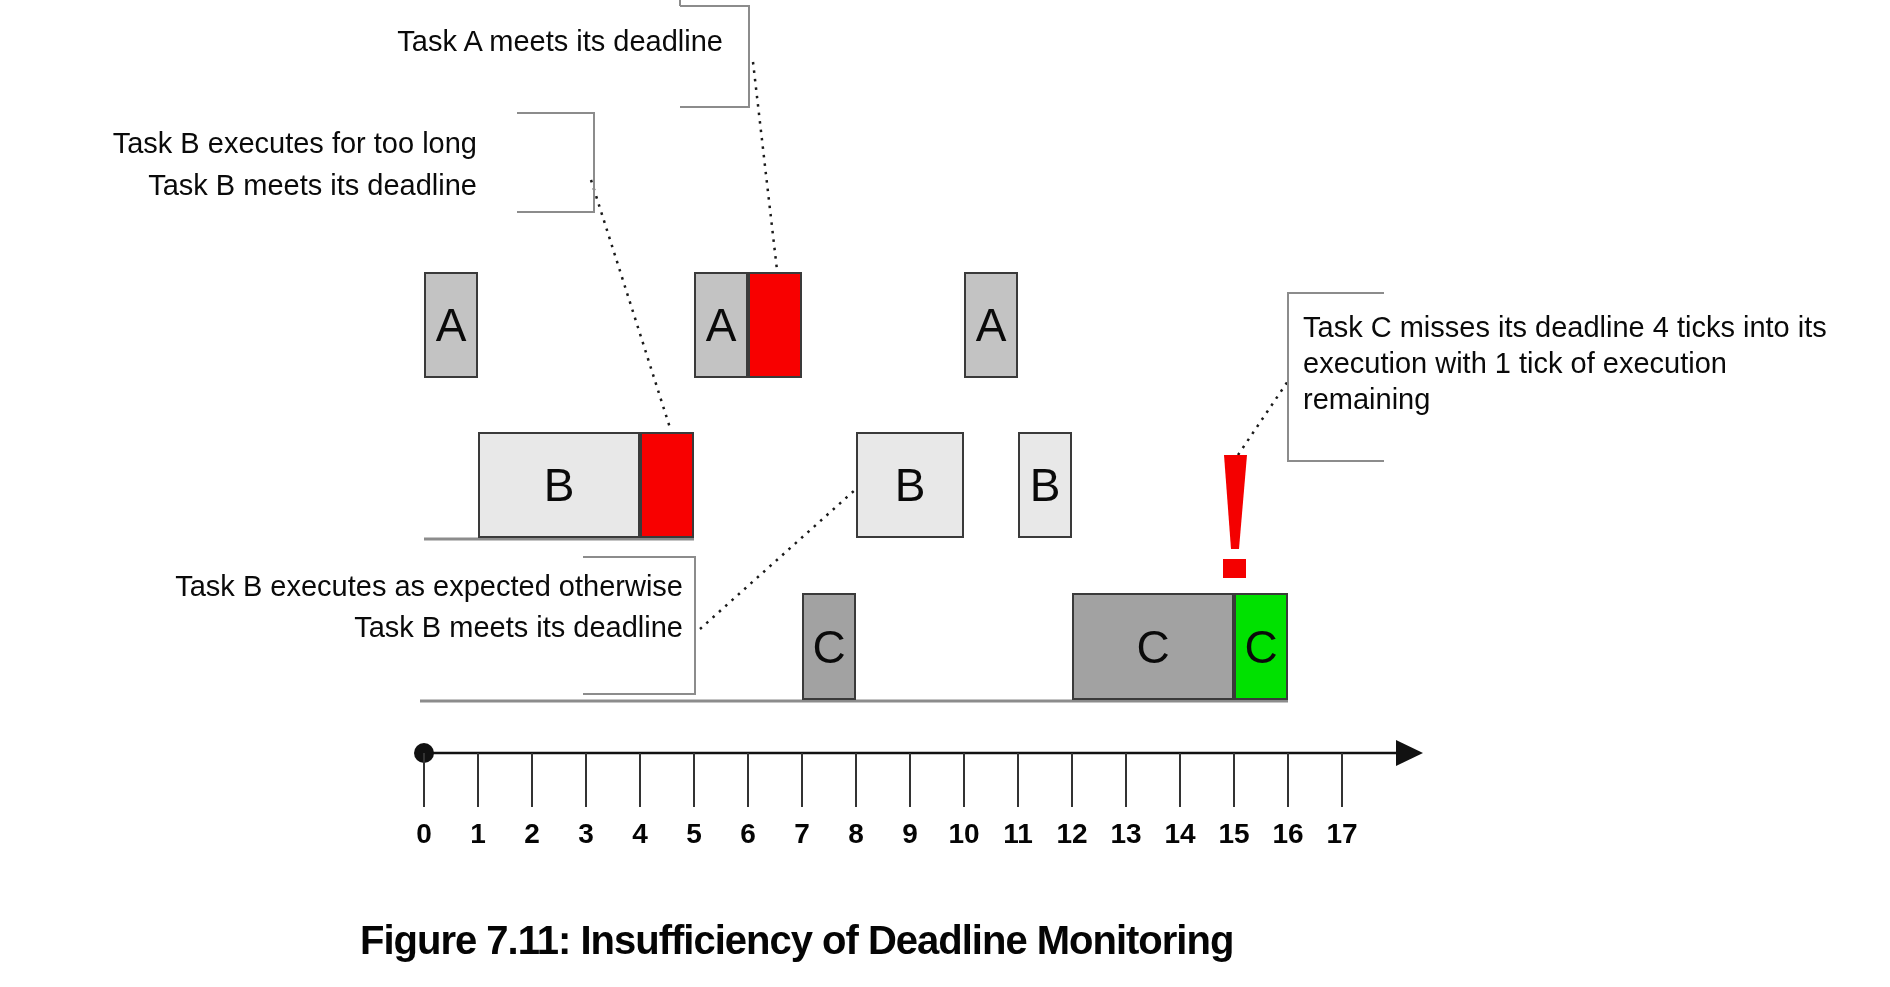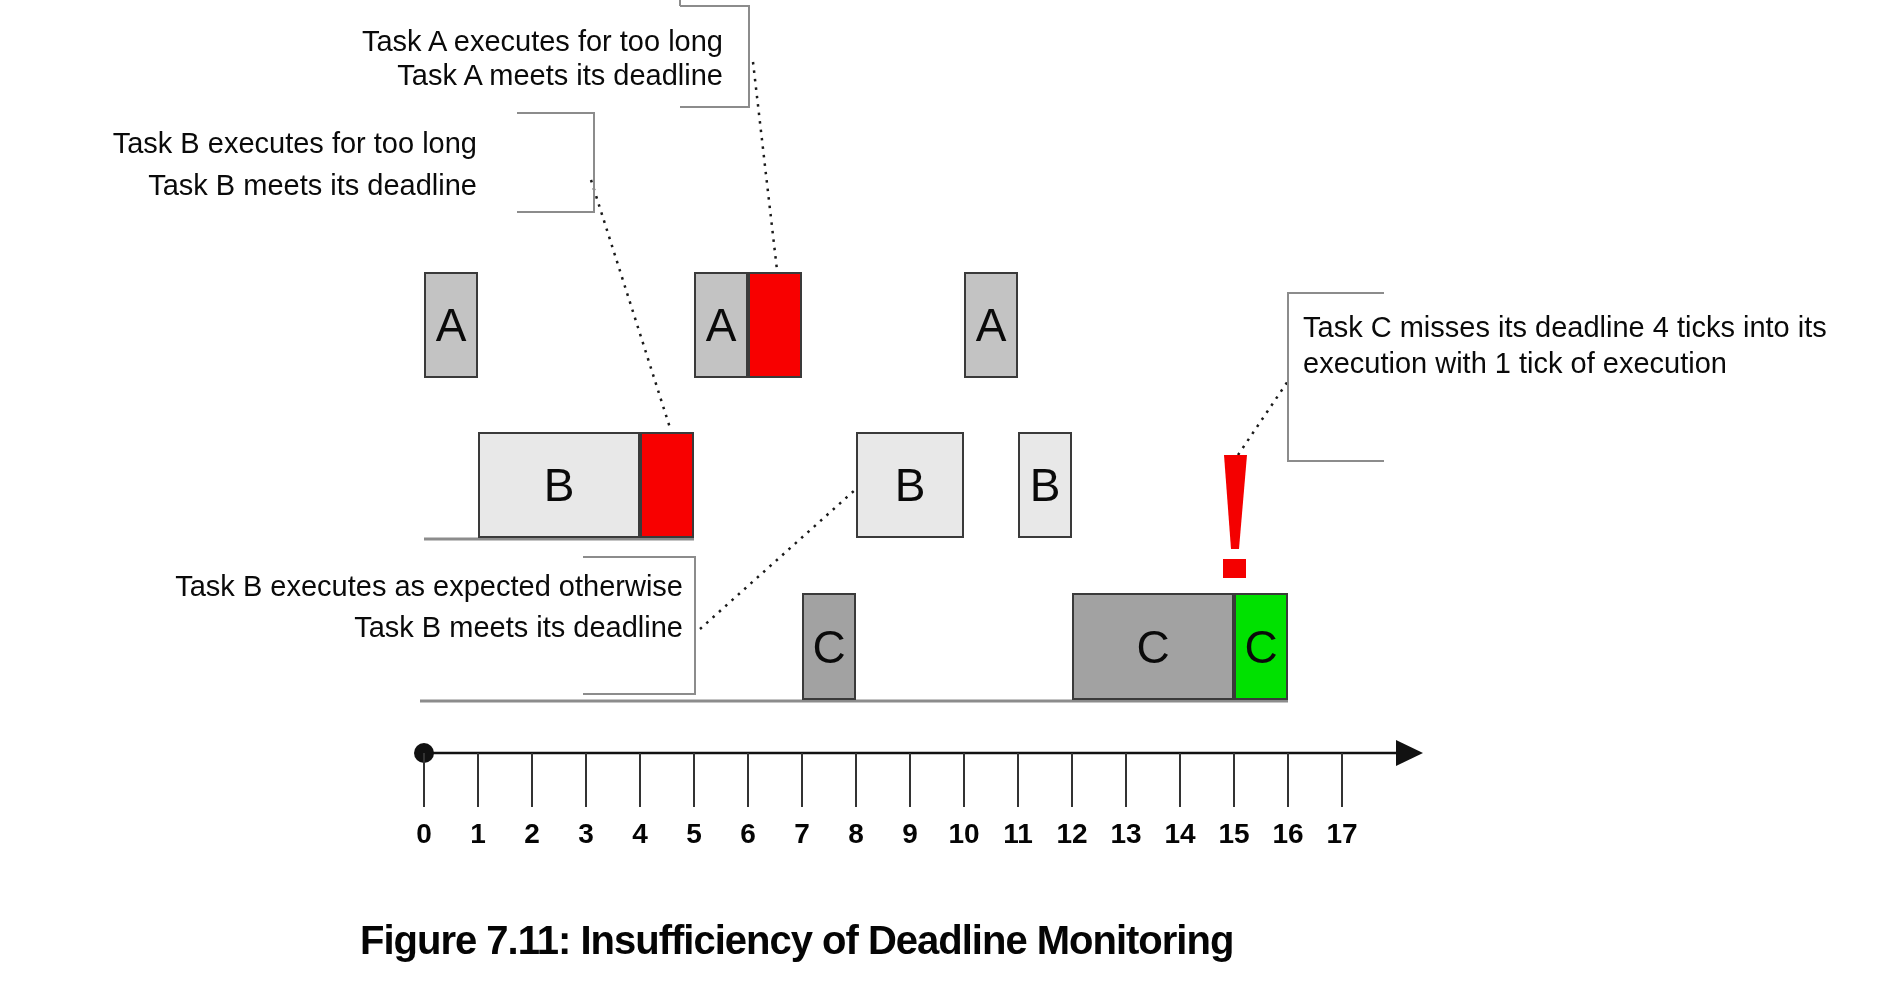--- a/index.html
+++ b/index.html
@@ -149,38 +149,38 @@
       <div class="ticklabel" style="left: 1180px;">14</div>
       <div class="tickline" style="left: 1233px;"></div>
       <div class="ticklabel" style="left: 1234px;">15</div>
       <div class="tickline" style="left: 1287px;"></div>
       <div class="ticklabel" style="left: 1288px;">16</div>
       <div class="tickline" style="left: 1341px;"></div>
       <div class="ticklabel" style="left: 1342px;">17</div>
     </div>
 
   <div class="annotation align-right lh-34" style="right:1167px; top:24px;">
-      <div class="ann-line">Task A executes for too long</div>
       <div class="ann-line">Task A meets its deadline</div>
     </div>
   <div class="bracket open-left" style="left:680px; top:5px; width:70px; height:103px;"></div>
   <div class="bracket-stub" style="left:679px; top:0px; width:2px; height:6px;"></div>
 
   <div class="annotation align-right lh-42" style="right:1413px; top:122px;">
       <div class="ann-line">Task B executes for too long</div>
       <div class="ann-line">Task B meets its deadline</div>
     </div>
   <div class="bracket open-left" style="left:517px; top:112px; width:78px; height:101px;"></div>
 
   <div class="annotation align-right lh-41" style="right:1207px; top:566px;">
       <div class="ann-line">Task B executes as expected otherwise</div>
       <div class="ann-line">Task B meets its deadline</div>
     </div>
   <div class="bracket open-left" style="left:583px; top:556px; width:113px; height:139px;"></div>
 
   <div class="annotation align-left lh-36" style="left:1303px; top:309px;">
       <div class="ann-line">Task C misses its deadline 4 ticks into its</div>
       <div class="ann-line">execution with 1 tick of execution</div>
+      <div class="ann-line">remaining</div>
     </div>
   <div class="bracket open-right" style="left:1287px; top:292px; width:97px; height:170px;"></div>
 
   <div id="caption">Figure 7.11: Insufficiency of Deadline Monitoring</div>
 </div>
 
 </body></html>

